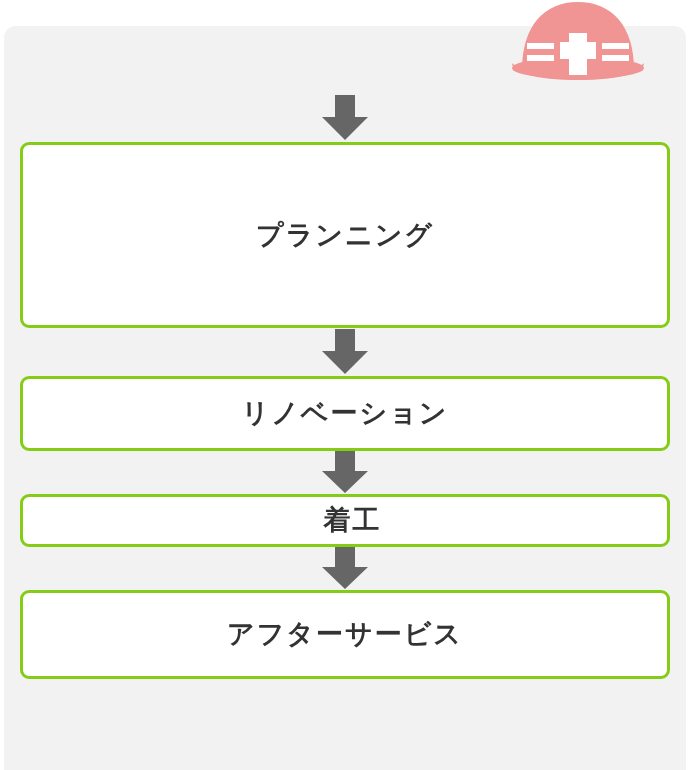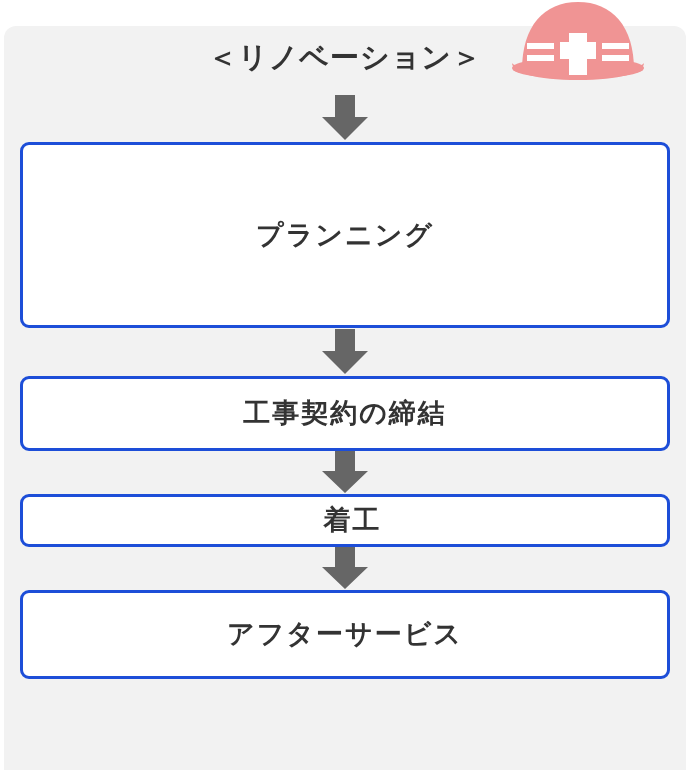--- a/index.html
+++ b/index.html
@@ -95,21 +95,21 @@
     background: #f09494;
     border: 3px solid #f09494;
   }
   .node.filled .node-label {
     color: #ffffff;
   }
 
   
   .node.outlined {
     background: #ffffff;
-    border: 3px solid #1d4ed8;
+    border: 3px solid #84cc16;
   }
   .node.outlined .node-label {
     color: #333333;
   }
 
   
   .arrow {
     width: 650px;
     display: flex;
     align-items: center;
@@ -119,23 +119,20 @@
     display: block;
   }
 </style>
 </head>
 <body>
 
 <div class="stage">
 
   <div class="panel"></div>
 
-  <div class="header">
-    <div class="title">＜リノベーション＞</div>
-  </div>
 
   <div class="helmet">
     <svg width="144" height="80" viewBox="0 0 144 80" xmlns="http://www.w3.org/2000/svg" aria-hidden="true">
 
       <path d="M16 70 C16 26 38 2 72 2 C106 2 128 26 128 70 Z" fill="#f09494"></path>
 
       <path d="M6 63 C6 63 20 78 72 78 C124 78 138 63 138 63 C138 73 114 80 72 80 C30 80 6 73 6 63 Z" fill="#f09494"></path>
       <ellipse cx="72" cy="68" rx="66" ry="11" fill="#f09494"></ellipse>
 
       <rect x="63" y="33" width="18" height="42" fill="#ffffff"></rect>
@@ -162,21 +159,21 @@
       <span class="node-label">プランニング</span>
     </div>
 
     <div class="arrow" style="height:48px;">
       <svg width="48" height="46" viewBox="0 0 48 46" xmlns="http://www.w3.org/2000/svg" aria-hidden="true">
         <path d="M14 0 H34 V22 H47 L24 45 L1 22 H14 Z" fill="#666666"></path>
       </svg>
     </div>
 
     <div class="node outlined" style="height:75px;">
-      <span class="node-label">工事契約の締結</span>
+      <span class="node-label">リノベーション</span>
     </div>
 
     <div class="arrow" style="height:43px;">
       <svg width="48" height="43" viewBox="0 0 48 43" xmlns="http://www.w3.org/2000/svg" aria-hidden="true">
         <path d="M14 0 H34 V20 H47 L24 42 L1 20 H14 Z" fill="#666666"></path>
       </svg>
     </div>
 
     <div class="node outlined" style="height:53px;padding-left:15px;">
       <span class="node-label">着工</span>

